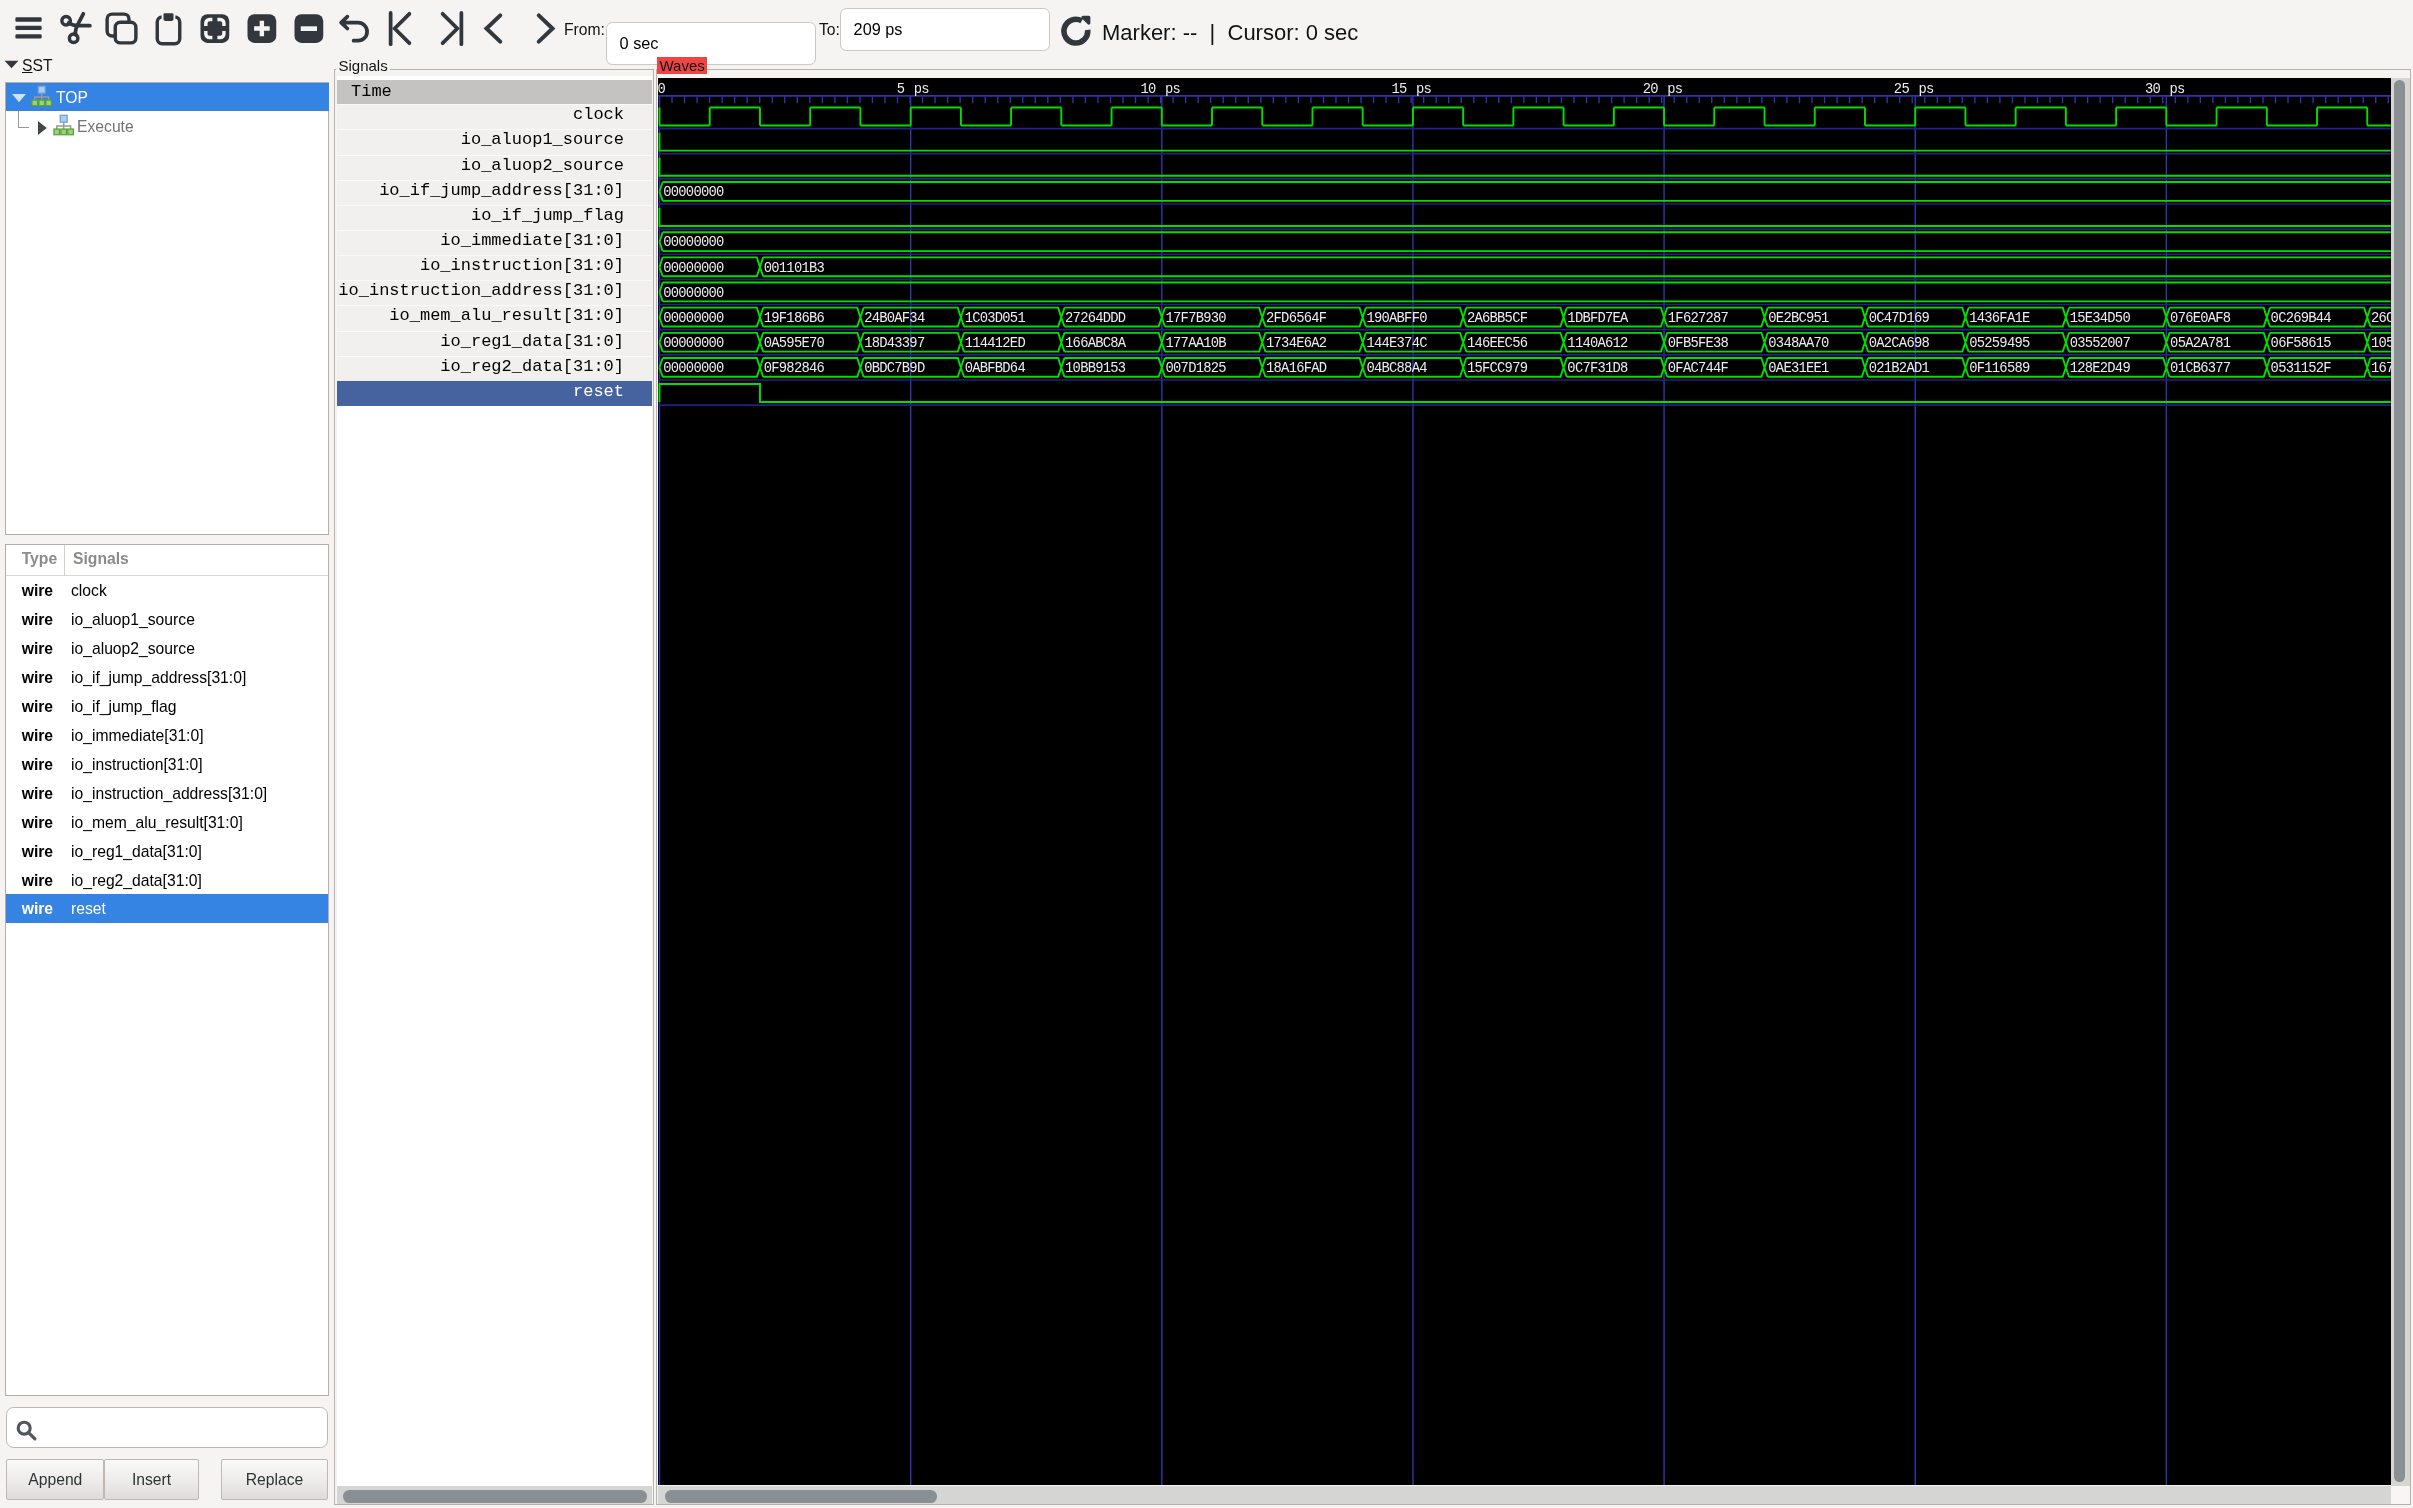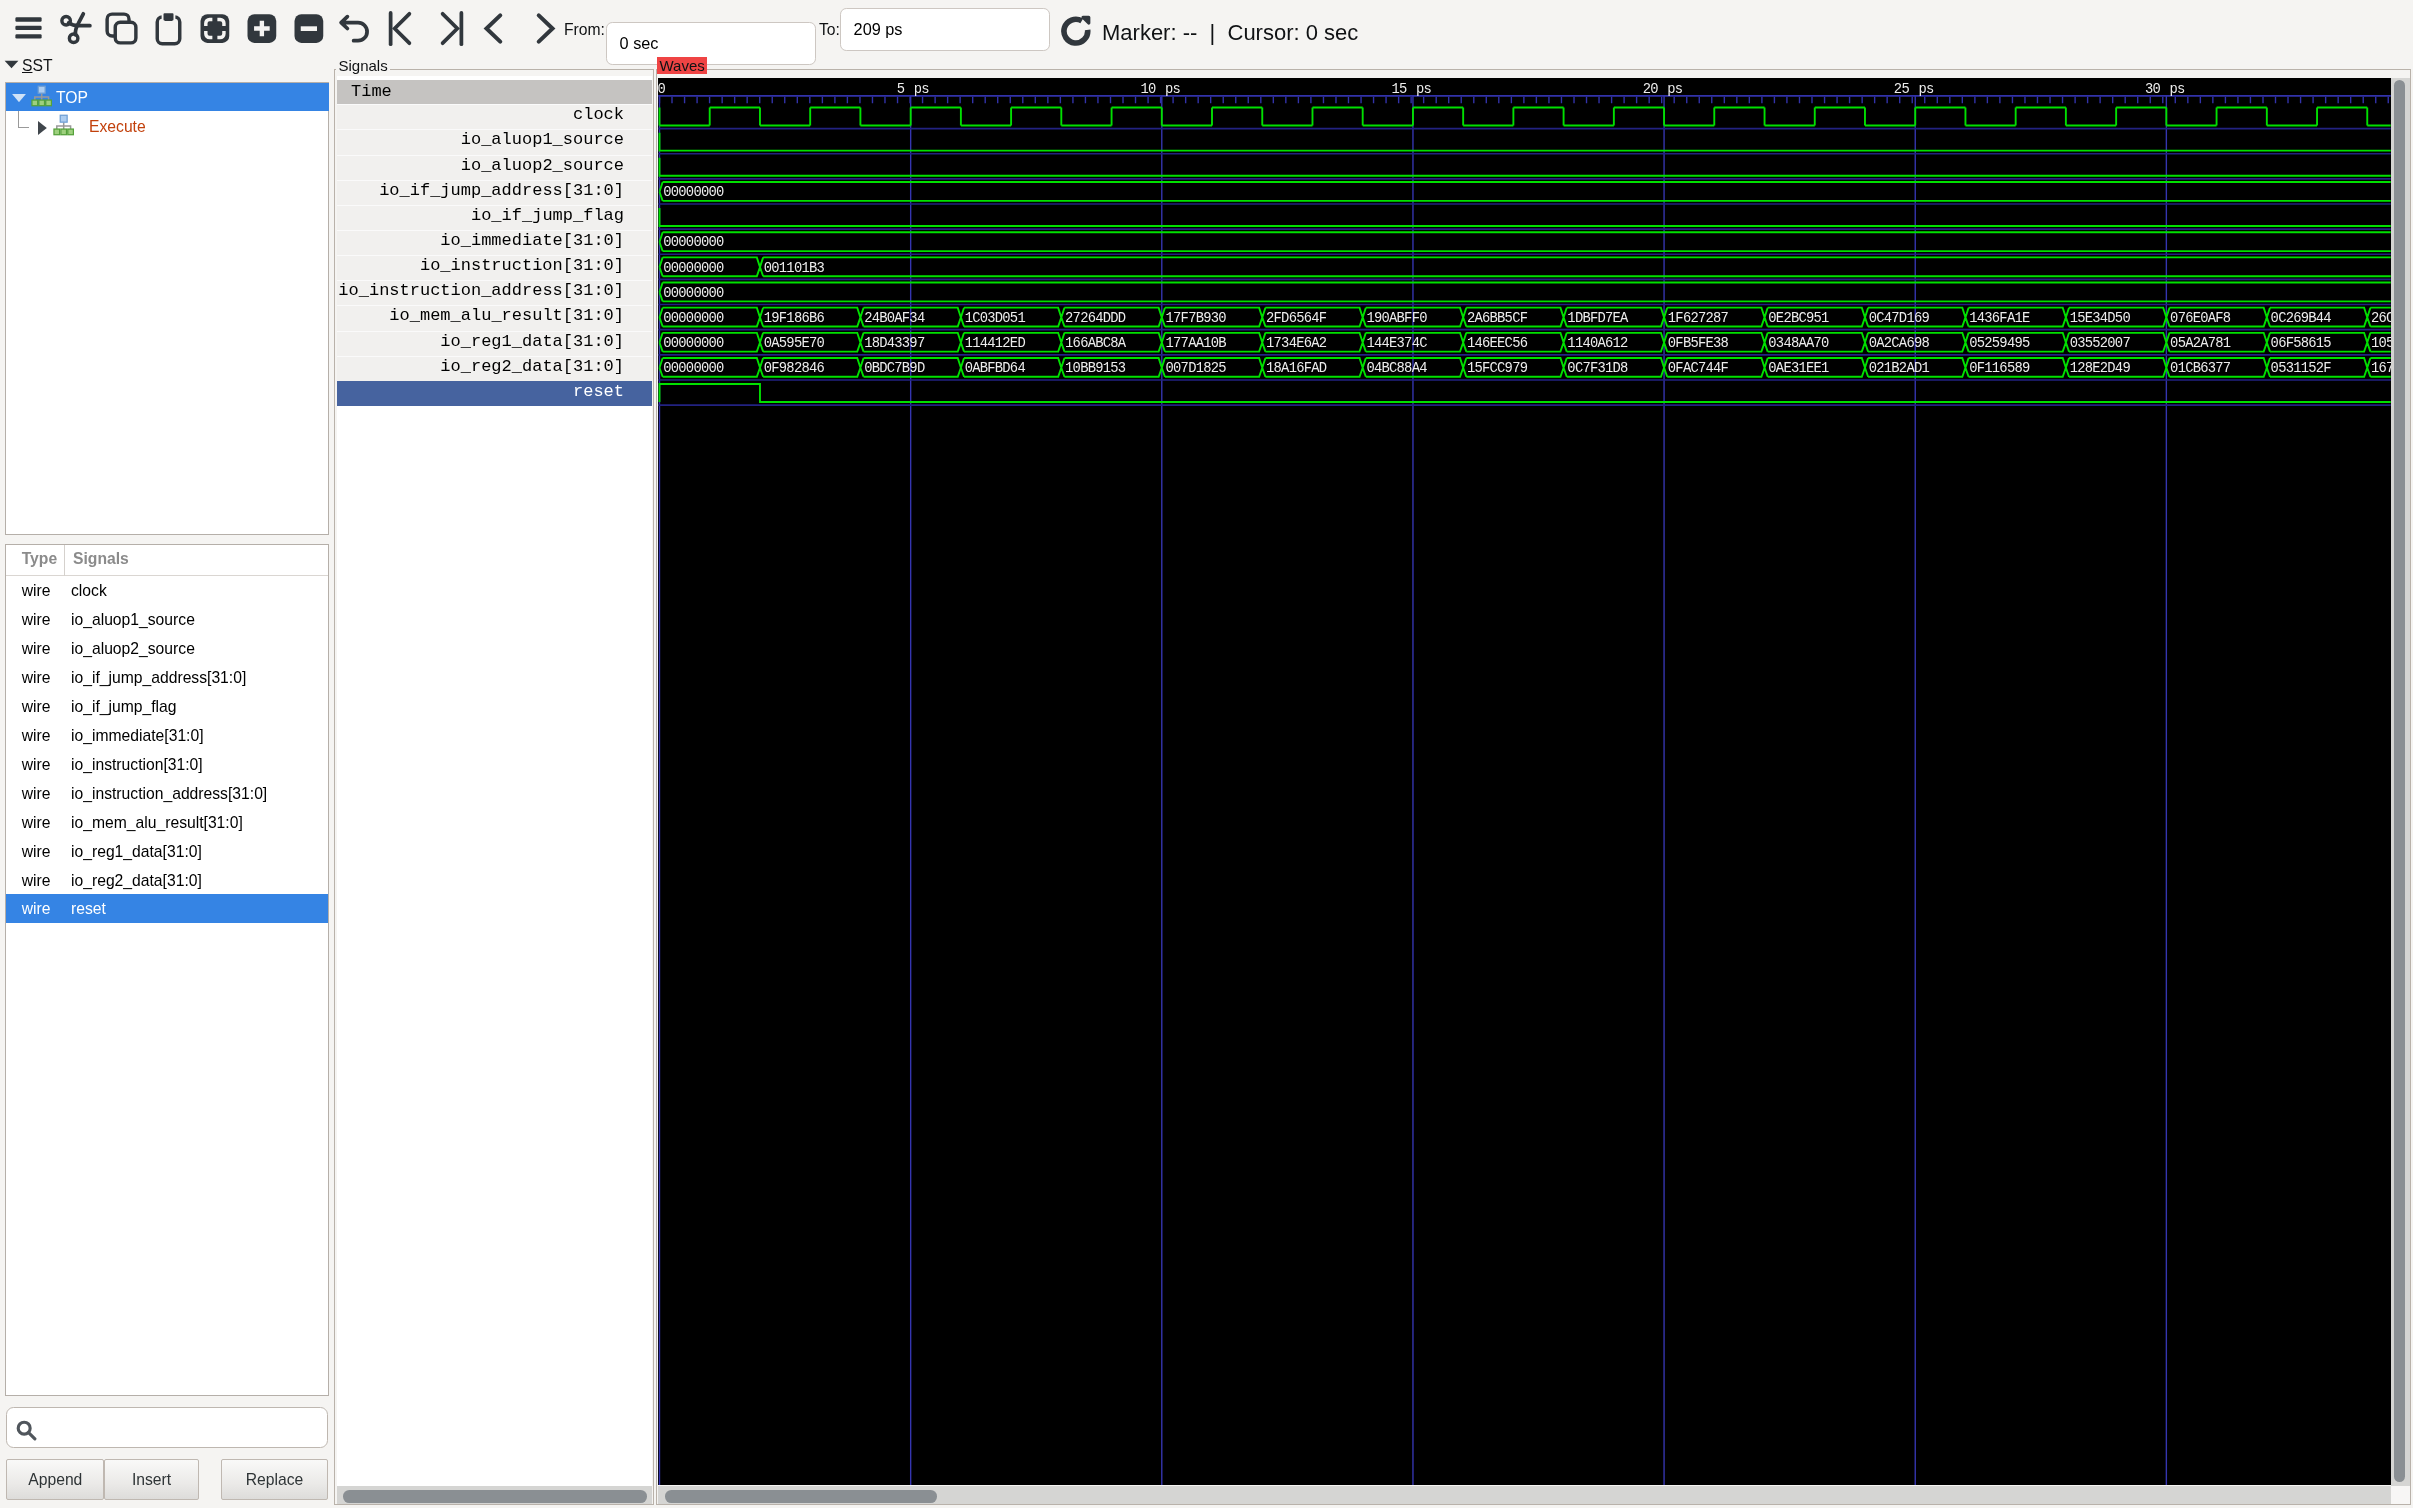--- a/index.html
+++ b/index.html
@@ -8,21 +8,21 @@
 .lbl { position:absolute; font-size:15.7px; color:#101214; }
 .entry { position:absolute; background:#fff; border:1.3px solid #cdc7c2; border-radius:6.3px;
   font-size:16.3px; color:#000; }
 .wt { font:22px "Liberation Mono",monospace; letter-spacing:-1.2px; fill:#ededed; }
 .wv { font:22px "Liberation Mono",monospace; letter-spacing:-1.2px; fill:#ededed; }
 .srow { position:absolute; left:0; width:100%; height:25px; line-height:25px;
   font:17px "Liberation Mono",monospace; color:#000; text-align:right; padding-right:28px;
   border-top:1.3px solid #fafafa; }
 .ssel { background:#46639f; color:#fff; border-top-color:#46639f; }
 .trow { position:absolute; left:0; width:100%; height:29px; line-height:29px; font-size:15.7px; color:#000; }
-.trow .tw { position:absolute; left:15.7px; }
+.trow .tw { position:absolute; left:15.7px;font-weight:bold; }
 .trow .tn { position:absolute; left:65px; }
 .tsel { background:#3584e4; color:#fff; }
 .btn { position:absolute; top:1459px; height:41px; background:linear-gradient(#f9f9f8,#ebeae8 60%,#dddcda);
   border:1.3px solid #bfb8b1; border-radius:2px; font-size:15.7px; color:#2e3436;
   display:flex; align-items:center; justify-content:center; }
 </style></head>
 <body>
 
 <svg class="tbi" style="left:10.7px" width="35" height="35" viewBox="0 0 56 56">
     <g fill="#31373d">
@@ -125,21 +125,21 @@
 <svg class="abs" style="left:38px;top:121px" width="8.8" height="14" viewBox="0 0 14 22">
     <path d="M0 0 L14 11 L0 22 Z" fill="#40464c"></path>
   </svg>
 <svg style="position:absolute;left:53px;top:114px" width="21.4" height="22.6" viewBox="0 0 34 36">
     <path d="M17 13 V19 M6 24 V19 H28 V24 M17 19 V24" fill="none" stroke="#999" stroke-width="2.4"></path>
     <rect x="11.5" y="2" width="11" height="11" fill="#adcdf0" stroke="#6f9fd4" stroke-width="2"></rect>
     <rect x="1.5" y="24" width="9" height="9" fill="#9ed07e" stroke="#55a13a" stroke-width="2"></rect>
     <rect x="12.5" y="24" width="9" height="9" fill="#9ed07e" stroke="#55a13a" stroke-width="2"></rect>
     <rect x="23.5" y="24" width="9" height="9" fill="#9ed07e" stroke="#55a13a" stroke-width="2"></rect>
   </svg>
-<div class="abs" style="left:89px;top:118px;font-size:15.7px;color:#c2410c">Execute</div>
+<div class="abs" style="left:77px;top:118px;font-size:15.7px;color:#737373">Execute</div>
 
 <div class="abs" style="left:5px;top:544px;width:324px;height:852px;background:#fff;border:0.6px solid #b5afa9">
   <div style="position:absolute;left:0;top:0;width:100%;height:31px;border-bottom:0.6px solid #dad6d2">
     <span style="position:absolute;left:15.7px;top:5px;font-size:15.7px;font-weight:bold;color:#8b8b8b">Type</span>
     <span style="position:absolute;left:67px;top:5px;font-size:15.7px;font-weight:bold;color:#8b8b8b">Signals</span>
     <span style="position:absolute;left:58px;top:0;width:0.6px;height:31px;background:#d5d1cd"></span>
   </div>
   <div class="trow" style="top:31px">
       <span class="tw">wire</span>
       <span class="tn">clock</span>

